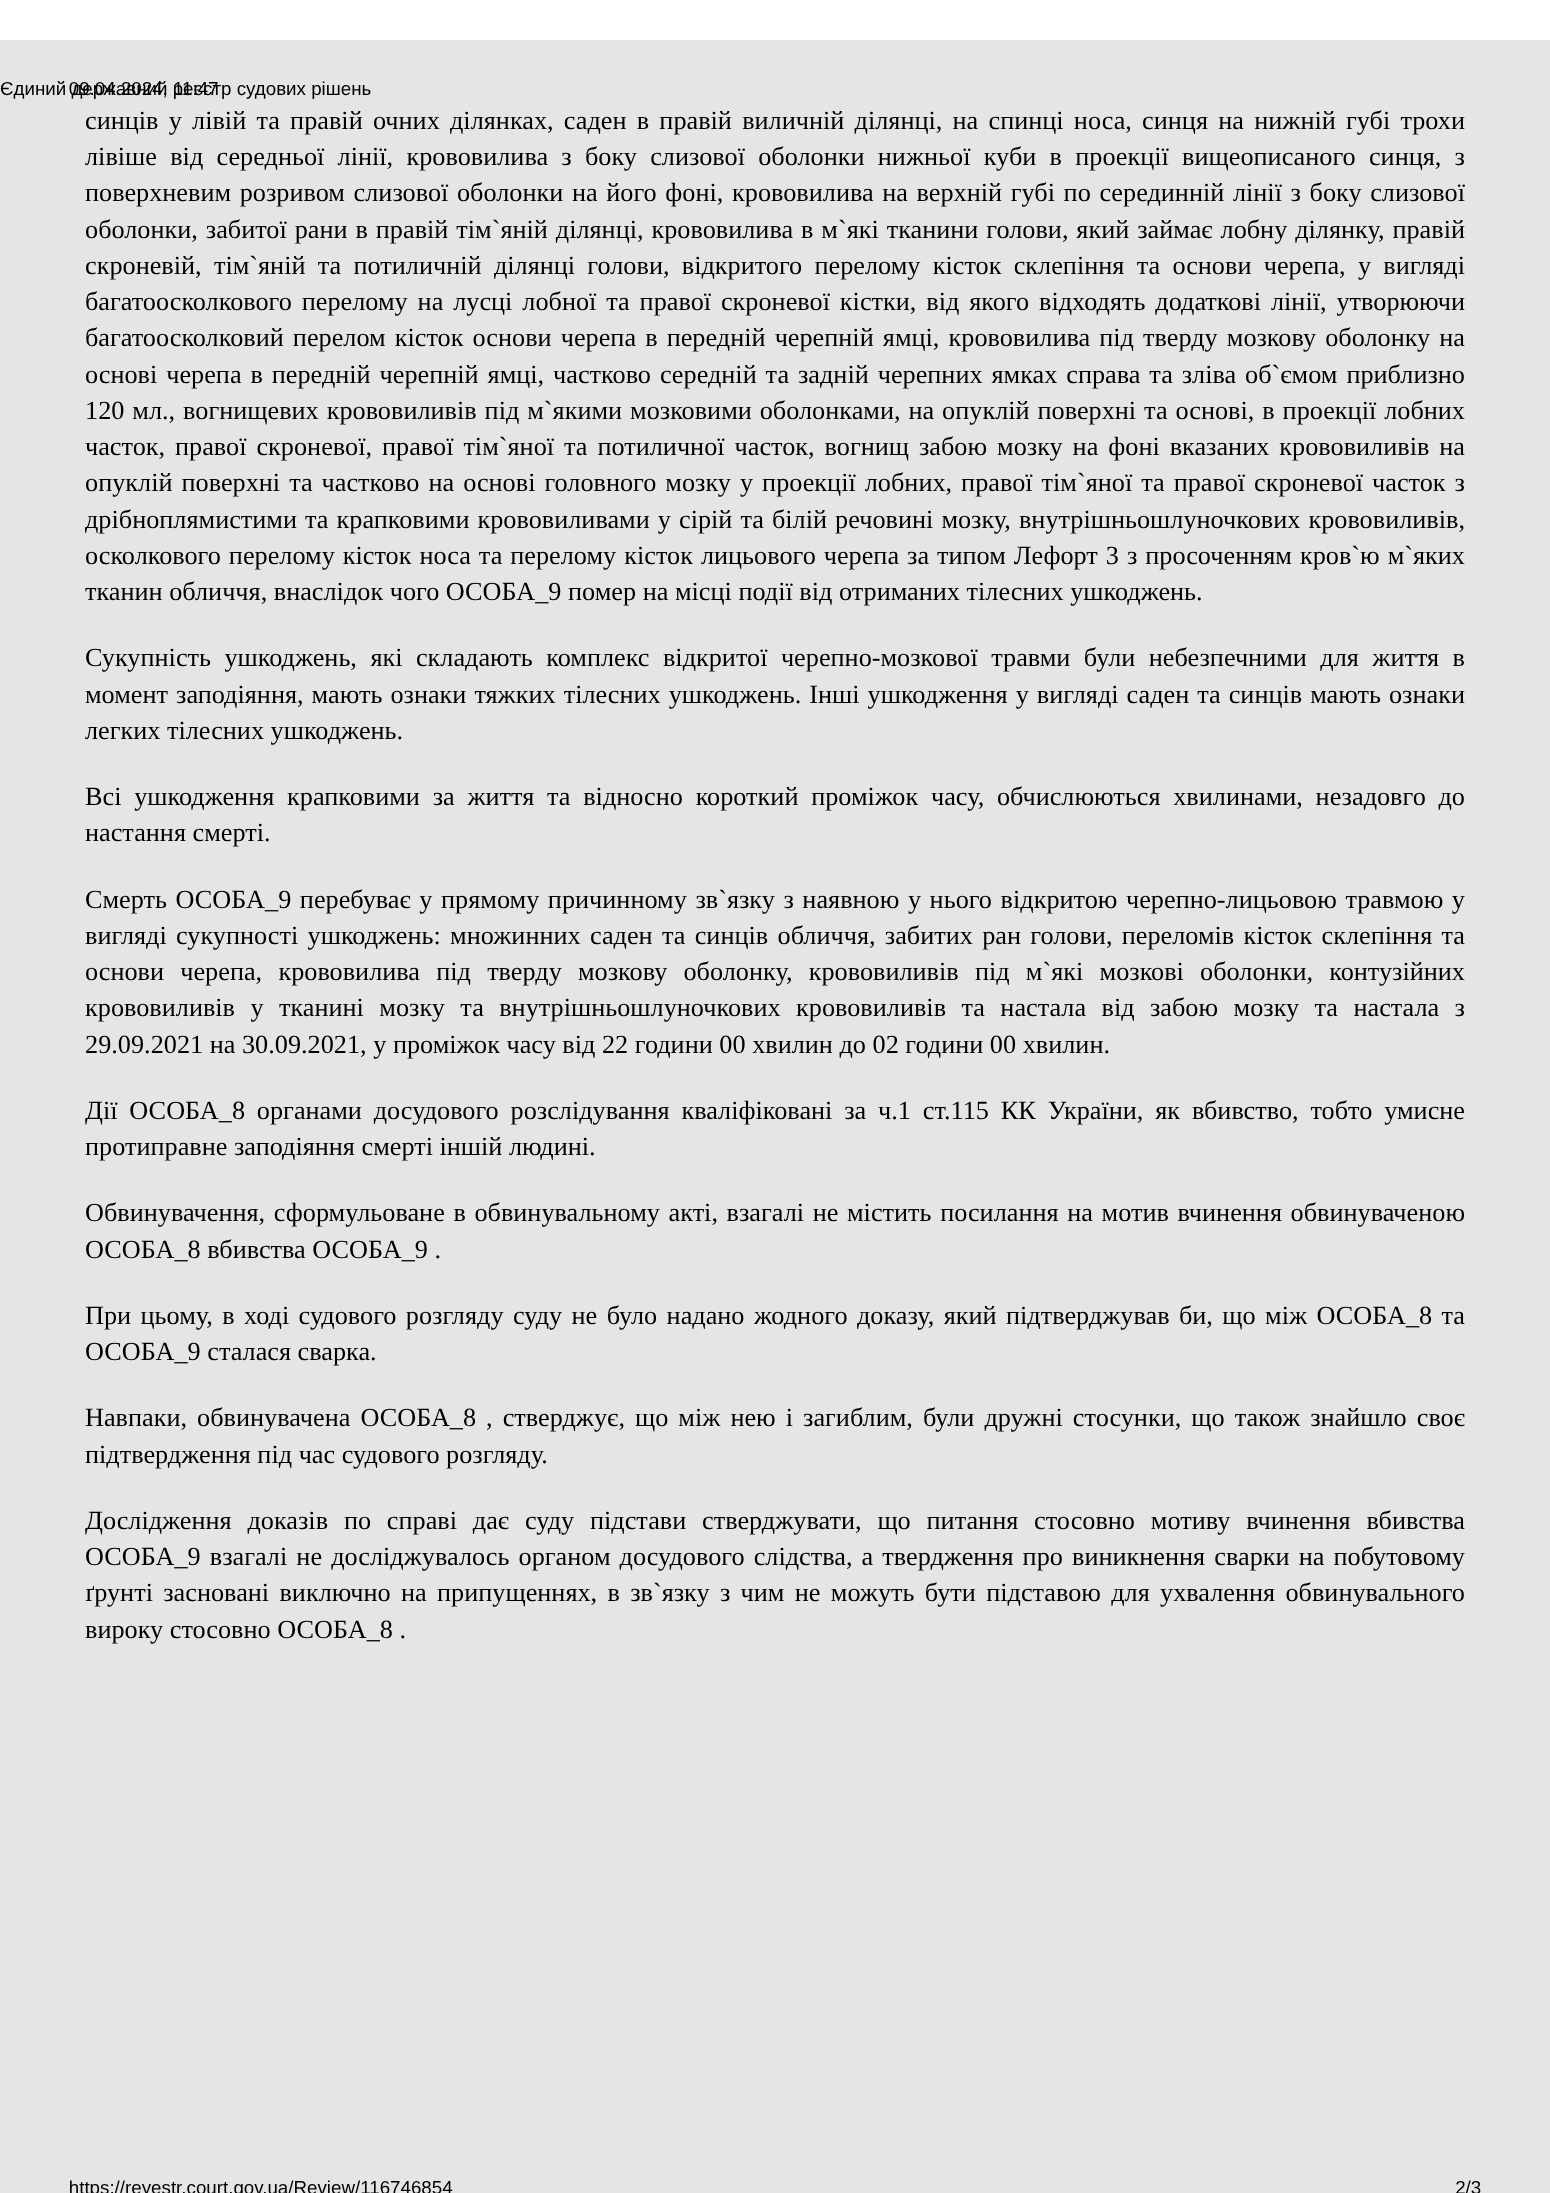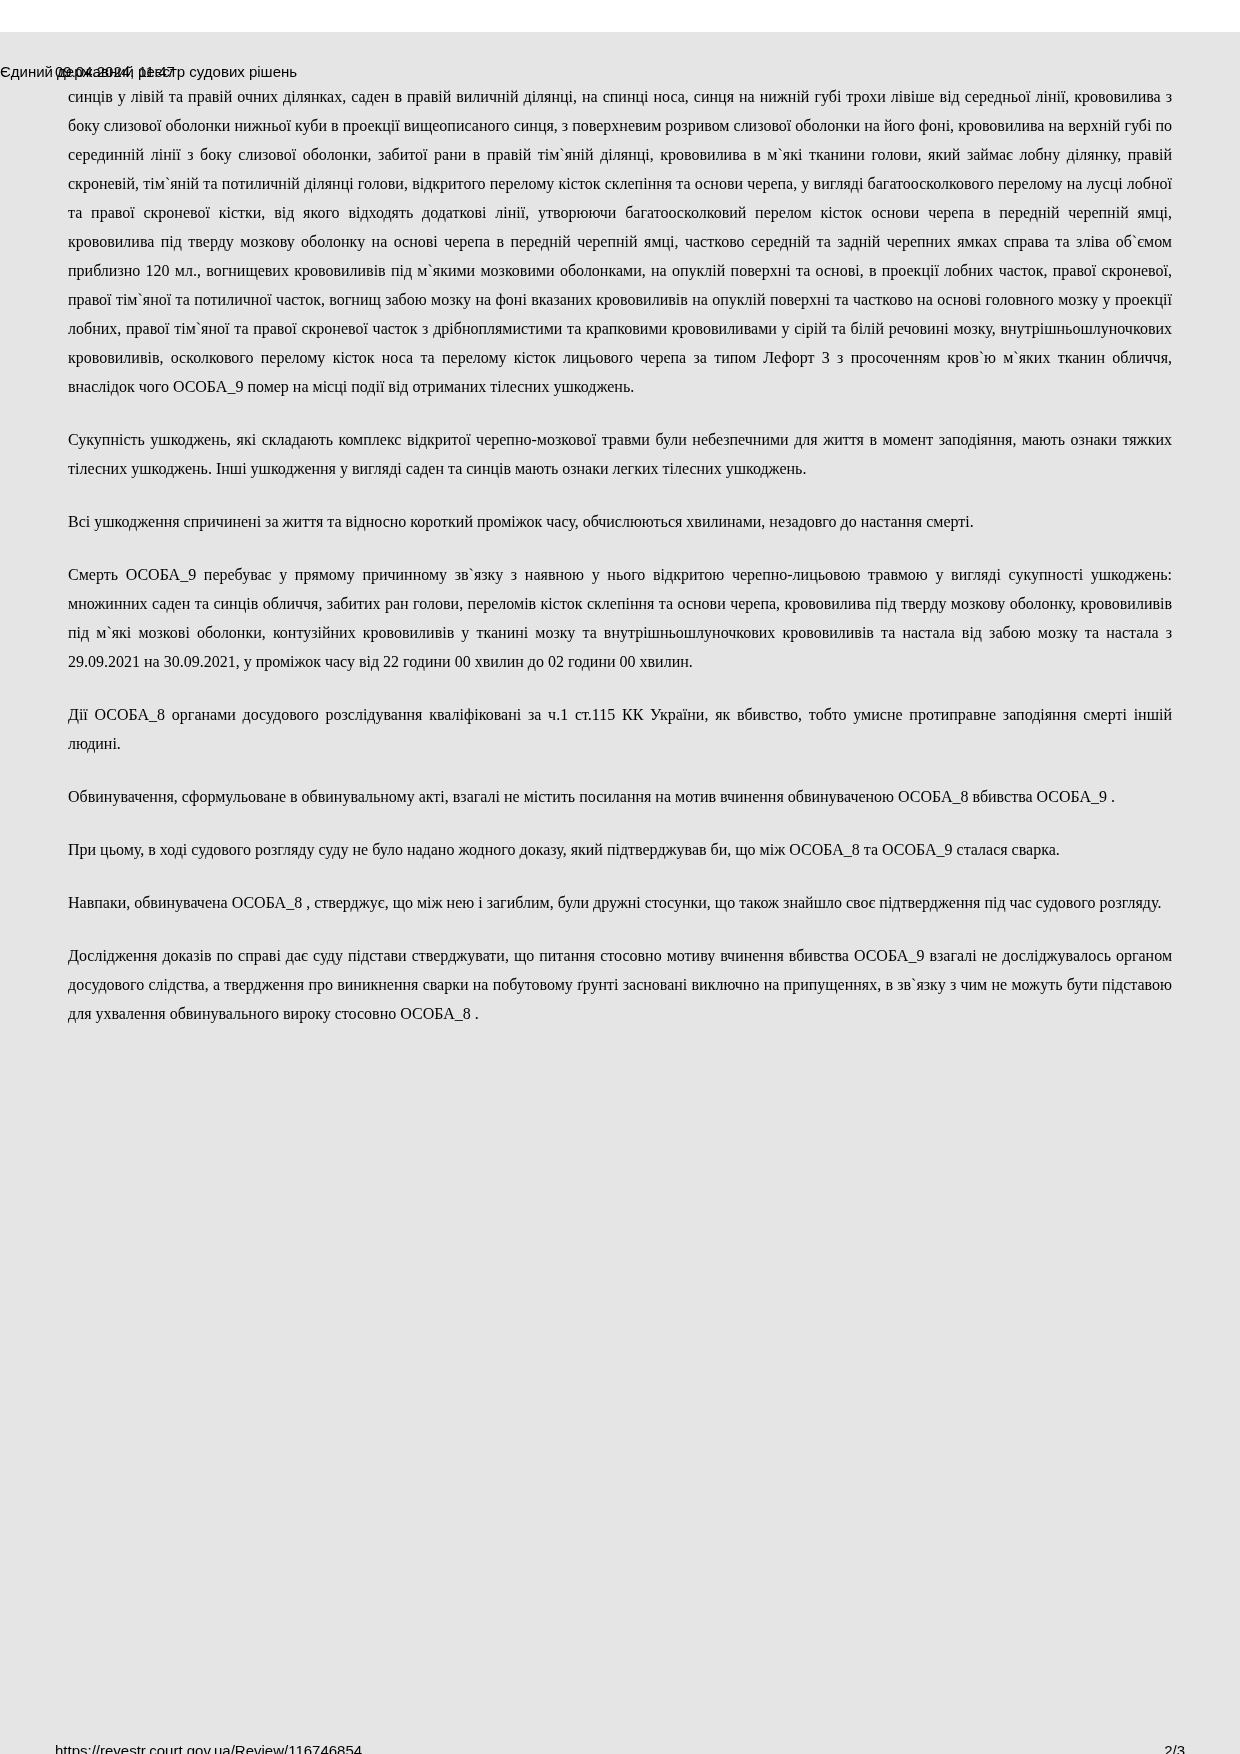--- a/index.html
+++ b/index.html
@@ -31,21 +31,21 @@
   }
   .header .title {
     display: block;
     width: 100%;
   }
   .content {
     position: absolute;
     top: 50px;
     left: 68px;
     width: 1104px;
-    font-size: 16px;
+    font-size: 21px;
     line-height: 29px;
     text-align: justify;
     color: #000000;
   }
   .content p {
     margin: 0 0 24px 0;
   }
   .footer {
     position: absolute;
     top: 1710px;
@@ -64,21 +64,21 @@
 <div class="page">
 
   <div class="header">
     <span class="datetime">09.04.2024, 11:47</span>
     <span class="title">Єдиний державний реєстр судових рішень</span>
   </div>
 
   <div class="content">
       <p>синців у лівій та правій очних ділянках, саден в правій виличній ділянці, на спинці носа, синця на нижній губі трохи лівіше від середньої лінії, крововилива з боку слизової оболонки нижньої куби в проекції вищеописаного синця, з поверхневим розривом слизової оболонки на його фоні, крововилива на верхній губі по серединній лінії з боку слизової оболонки, забитої рани в правій тім`яній ділянці, крововилива в м`які тканини голови, який займає лобну ділянку, правій скроневій, тім`яній та потиличній ділянці голови, відкритого перелому кісток склепіння та основи черепа, у вигляді багатоосколкового перелому на лусці лобної та правої скроневої кістки, від якого відходять додаткові лінії, утворюючи багатоосколковий перелом кісток основи черепа в передній черепній ямці, крововилива під тверду мозкову оболонку на основі черепа в передній черепній ямці, частково середній та задній черепних ямках справа та зліва об`ємом приблизно 120 мл., вогнищевих крововиливів під м`якими мозковими оболонками, на опуклій поверхні та основі, в проекції лобних часток, правої скроневої, правої тім`яної та потиличної часток, вогнищ забою мозку на фоні вказаних крововиливів на опуклій поверхні та частково на основі головного мозку у проекції лобних, правої тім`яної та правої скроневої часток з дрібноплямистими та крапковими крововиливами у сірій та білій речовині мозку, внутрішньошлуночкових крововиливів, осколкового перелому кісток носа та перелому кісток лицьового черепа за типом Лефорт 3 з просоченням кров`ю м`яких тканин обличчя, внаслідок чого ОСОБА_9 помер на місці події від отриманих тілесних ушкоджень.</p>
       <p>Сукупність ушкоджень, які складають комплекс відкритої черепно-мозкової травми були небезпечними для життя в момент заподіяння, мають ознаки тяжких тілесних ушкоджень. Інші ушкодження у вигляді саден та синців мають ознаки легких тілесних ушкоджень.</p>
-      <p>Всі ушкодження спричинені за життя та відносно короткий проміжок часу, обчислюються хвилинами, незадовго до настання смерті.</p>
+      <p>Всі ушкодження крапковими за життя та відносно короткий проміжок часу, обчислюються хвилинами, незадовго до настання смерті.</p>
       <p>Смерть ОСОБА_9 перебуває у прямому причинному зв`язку з наявною у нього відкритою черепно-лицьовою травмою у вигляді сукупності ушкоджень: множинних саден та синців обличчя, забитих ран голови, переломів кісток склепіння та основи черепа, крововилива під тверду мозкову оболонку, крововиливів під м`які мозкові оболонки, контузійних крововиливів у тканині мозку та внутрішньошлуночкових крововиливів та настала від забою мозку та настала з 29.09.2021 на 30.09.2021, у проміжок часу від 22 години 00 хвилин до 02 години 00 хвилин.</p>
       <p>Дії ОСОБА_8 органами досудового розслідування кваліфіковані за ч.1 ст.115 КК України, як вбивство, тобто умисне протиправне заподіяння смерті іншій людині.</p>
       <p>Обвинувачення, сформульоване в обвинувальному акті, взагалі не містить посилання на мотив вчинення обвинуваченою ОСОБА_8 вбивства ОСОБА_9 .</p>
       <p>При цьому, в ході судового розгляду суду не було надано жодного доказу, який підтверджував би, що між ОСОБА_8 та ОСОБА_9 сталася сварка.</p>
       <p>Навпаки, обвинувачена ОСОБА_8 , стверджує, що між нею і загиблим, були дружні стосунки, що також знайшло своє підтвердження під час судового розгляду.</p>
       <p>Дослідження доказів по справі дає суду підстави стверджувати, що питання стосовно мотиву вчинення вбивства ОСОБА_9 взагалі не досліджувалось органом досудового слідства, а твердження про виникнення сварки на побутовому ґрунті засновані виключно на припущеннях, в зв`язку з чим не можуть бути підставою для ухвалення обвинувального вироку стосовно ОСОБА_8 .</p>
     </div>
 
   <div class="footer">
     <span>https://reyestr.court.gov.ua/Review/116746854</span>

